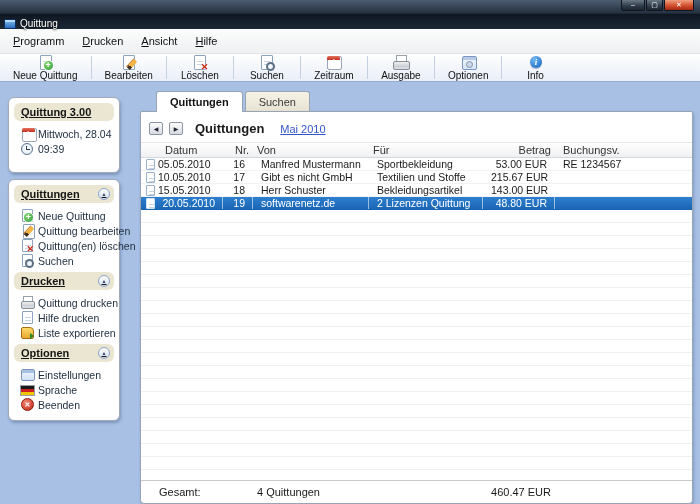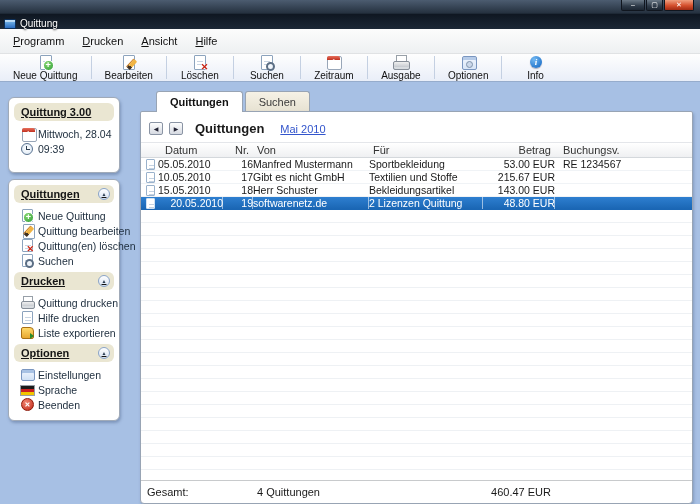--- a/index.html
+++ b/index.html
@@ -77,21 +77,21 @@
   .panel-head { display:flex; align-items:center; gap:6px; padding:9px 8px 6px; }
   .nav-btn { width:14px; height:13px; background:linear-gradient(#fdfdfd,#d6dae2); border:1px solid #8a94a4; border-radius:2px; font-size:6px; line-height:12px; text-align:center; color:#223; }
   .panel-head .ptitle { font-size:13px; font-weight:bold; margin-left:6px; }
   .panel-head a.plink { color:#3355cc; font-size:11px; margin-left:10px; text-decoration:underline; cursor:pointer; }
 
   .grid { display:grid; grid-template-columns:82px 30px 116px 114px 72px 1fr; align-items:center; }
   .thead { height:16px; background:linear-gradient(#ffffff,#eff0f2); border-top:1px solid #e4e6ea; border-bottom:1px solid #d4d8dc; color:#333; }
   .thead .hc { padding:0 4px; white-space:nowrap; }
   .hc.r, .c.r { text-align:right; }
   .trow { height:13px; border-bottom:1px solid #f0f3f6; color:#1a1a1a; }
-  .trow .c { padding:0 0; white-space:nowrap; overflow:hidden; font-size:10.5px; line-height:12px; }
+  .trow .c { padding:0 8px; white-space:nowrap; overflow:hidden; font-size:10.5px; line-height:12px; }
   .c-datum { display:flex; align-items:center; gap:3px; padding-left:5px !important; }
   .rowdoc { width:9px; height:11px; background:#fff; border:1px solid #9ab2cc; border-radius:1px; flex:0 0 9px; background-image:repeating-linear-gradient(#fff 0 2px, #c4d2e2 2px 3px); background-size:5px 7px; background-repeat:no-repeat; background-position:2px 3px; }
   .trow.selected { background:linear-gradient(#2e7fd0,#1a66b4); color:#fff; border-bottom:1px solid #1a66b4; }
   .trow.selected .c { box-shadow:inset -1px 0 0 rgba(255,255,255,.55);justify-content:space-between; }
   .trow.selected .c:last-child { box-shadow:none; }
   .trow.selected .rowdoc { border-color:#cfe2f4; }
 
   .tfill { flex:1; background-image:repeating-linear-gradient(to bottom, transparent 0 12px, #eef1f4 12px 13px); }
   .tfoot-sep { height:1px; background:#c8cacc; margin:0; }
   .tfoot { height:22px; color:#1a1a1a; }
@@ -300,21 +300,21 @@
         <div class="c r">19</div>
         <div class="c">softwarenetz.de</div>
         <div class="c">2 Lizenzen Quittung</div>
         <div class="c r">48.80 EUR</div>
         <div class="c" style="padding-left:8px"></div>
       </div>
 
       <div class="tfill"></div>
       <div class="tfoot-sep"></div>
       <div class="grid tfoot">
-        <div class="c" style="padding-left:6px">Gesamt:</div>
+        <div class="c" style="padding-left:18px">Gesamt:</div>
         <div class="c"></div>
         <div class="c">4 Quittungen</div>
         <div class="c"></div>
         <div class="c r">460.47 EUR</div>
         <div class="c"></div>
       </div>
     </div>
   </div>
 </div>
 

